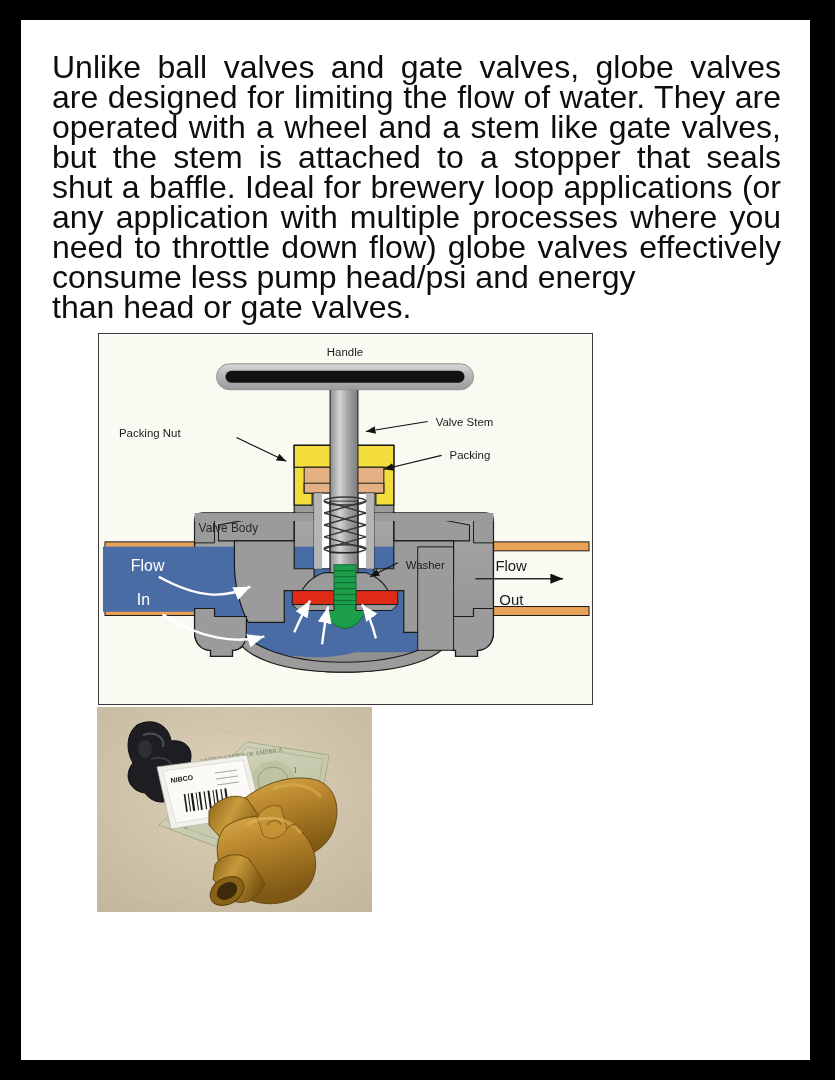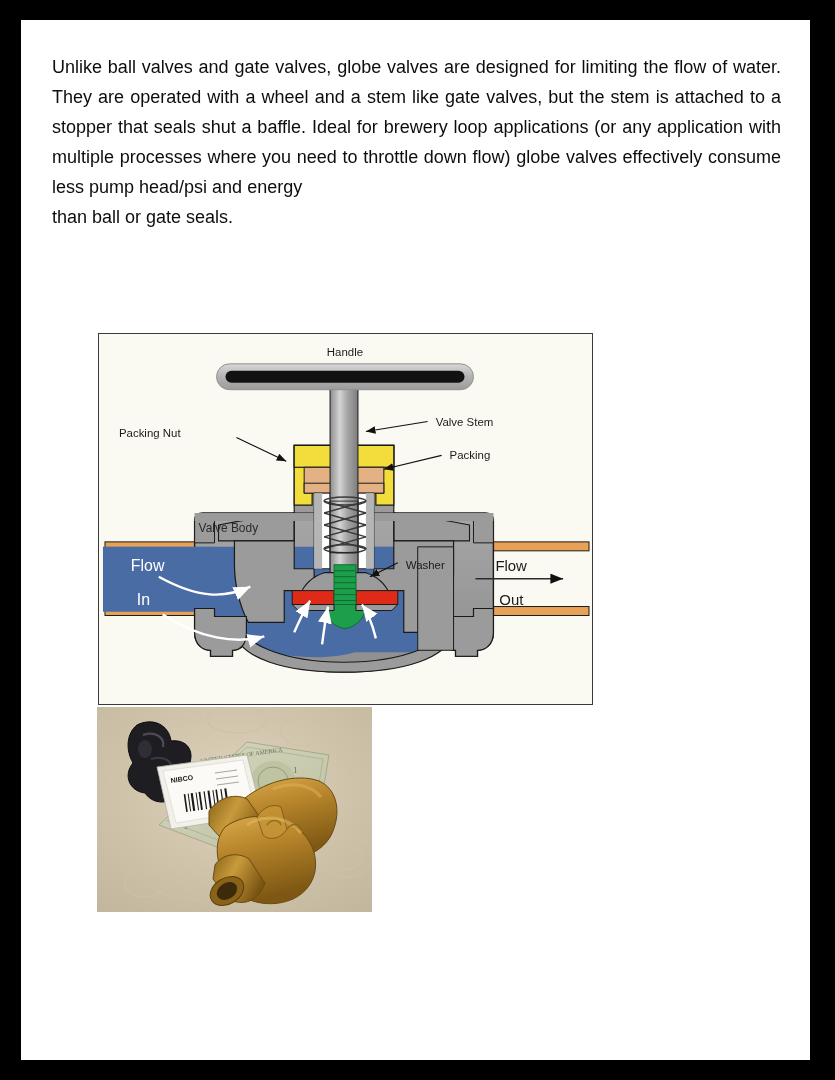--- a/index.html
+++ b/index.html
@@ -28,21 +28,21 @@
     height: 1040px;
     background: #ffffff;
   }
   
   #paragraph {
     position: absolute;
     left: 31px;
     top: 32px;
     width: 729px;
     font-family: "Liberation Sans", sans-serif;
-    font-size: 18px;
+    font-size: 32px;
     line-height: 30px;
     color: #0d0d0d;
     text-align: justify;
     text-justify: inter-word;
     letter-spacing: 0px;
   }
   #paragraph span.lastline {
     display: block;
     text-align: left;
   }
@@ -93,21 +93,21 @@
   #photo-svg { display:block; width:100%; height:100%; }
 </style>
 </head>
 <body>
 
 <div id="page-frame">
   <div id="page-sheet">
 
     <div id="paragraph">
       <span>Unlike ball valves and gate valves, globe valves are designed for limiting the flow of water. They are operated with a wheel and a stem like gate valves, but the stem is attached to a stopper that seals shut a baffle.  Ideal for brewery loop applications (or any application with multiple processes where you need to throttle down flow) globe valves effectively consume less pump head/psi and energy</span>
-      <span class="lastline">than ball or gate seals.</span>
+      <span class="lastline">than head or gate valves.</span>
     </div>
 
     <div id="diagram-frame">
       <svg id="diagram-svg" viewBox="0 0 495 372" preserveAspectRatio="none">
         <defs>
           <linearGradient id="stemGrad" x1="0" y1="0" x2="1" y2="0">
             <stop offset="0%" stop-color="#8e8e8e"></stop>
             <stop offset="35%" stop-color="#d4d4d4"></stop>
             <stop offset="62%" stop-color="#a6a6a6"></stop>
             <stop offset="100%" stop-color="#7d7d7d"></stop>

